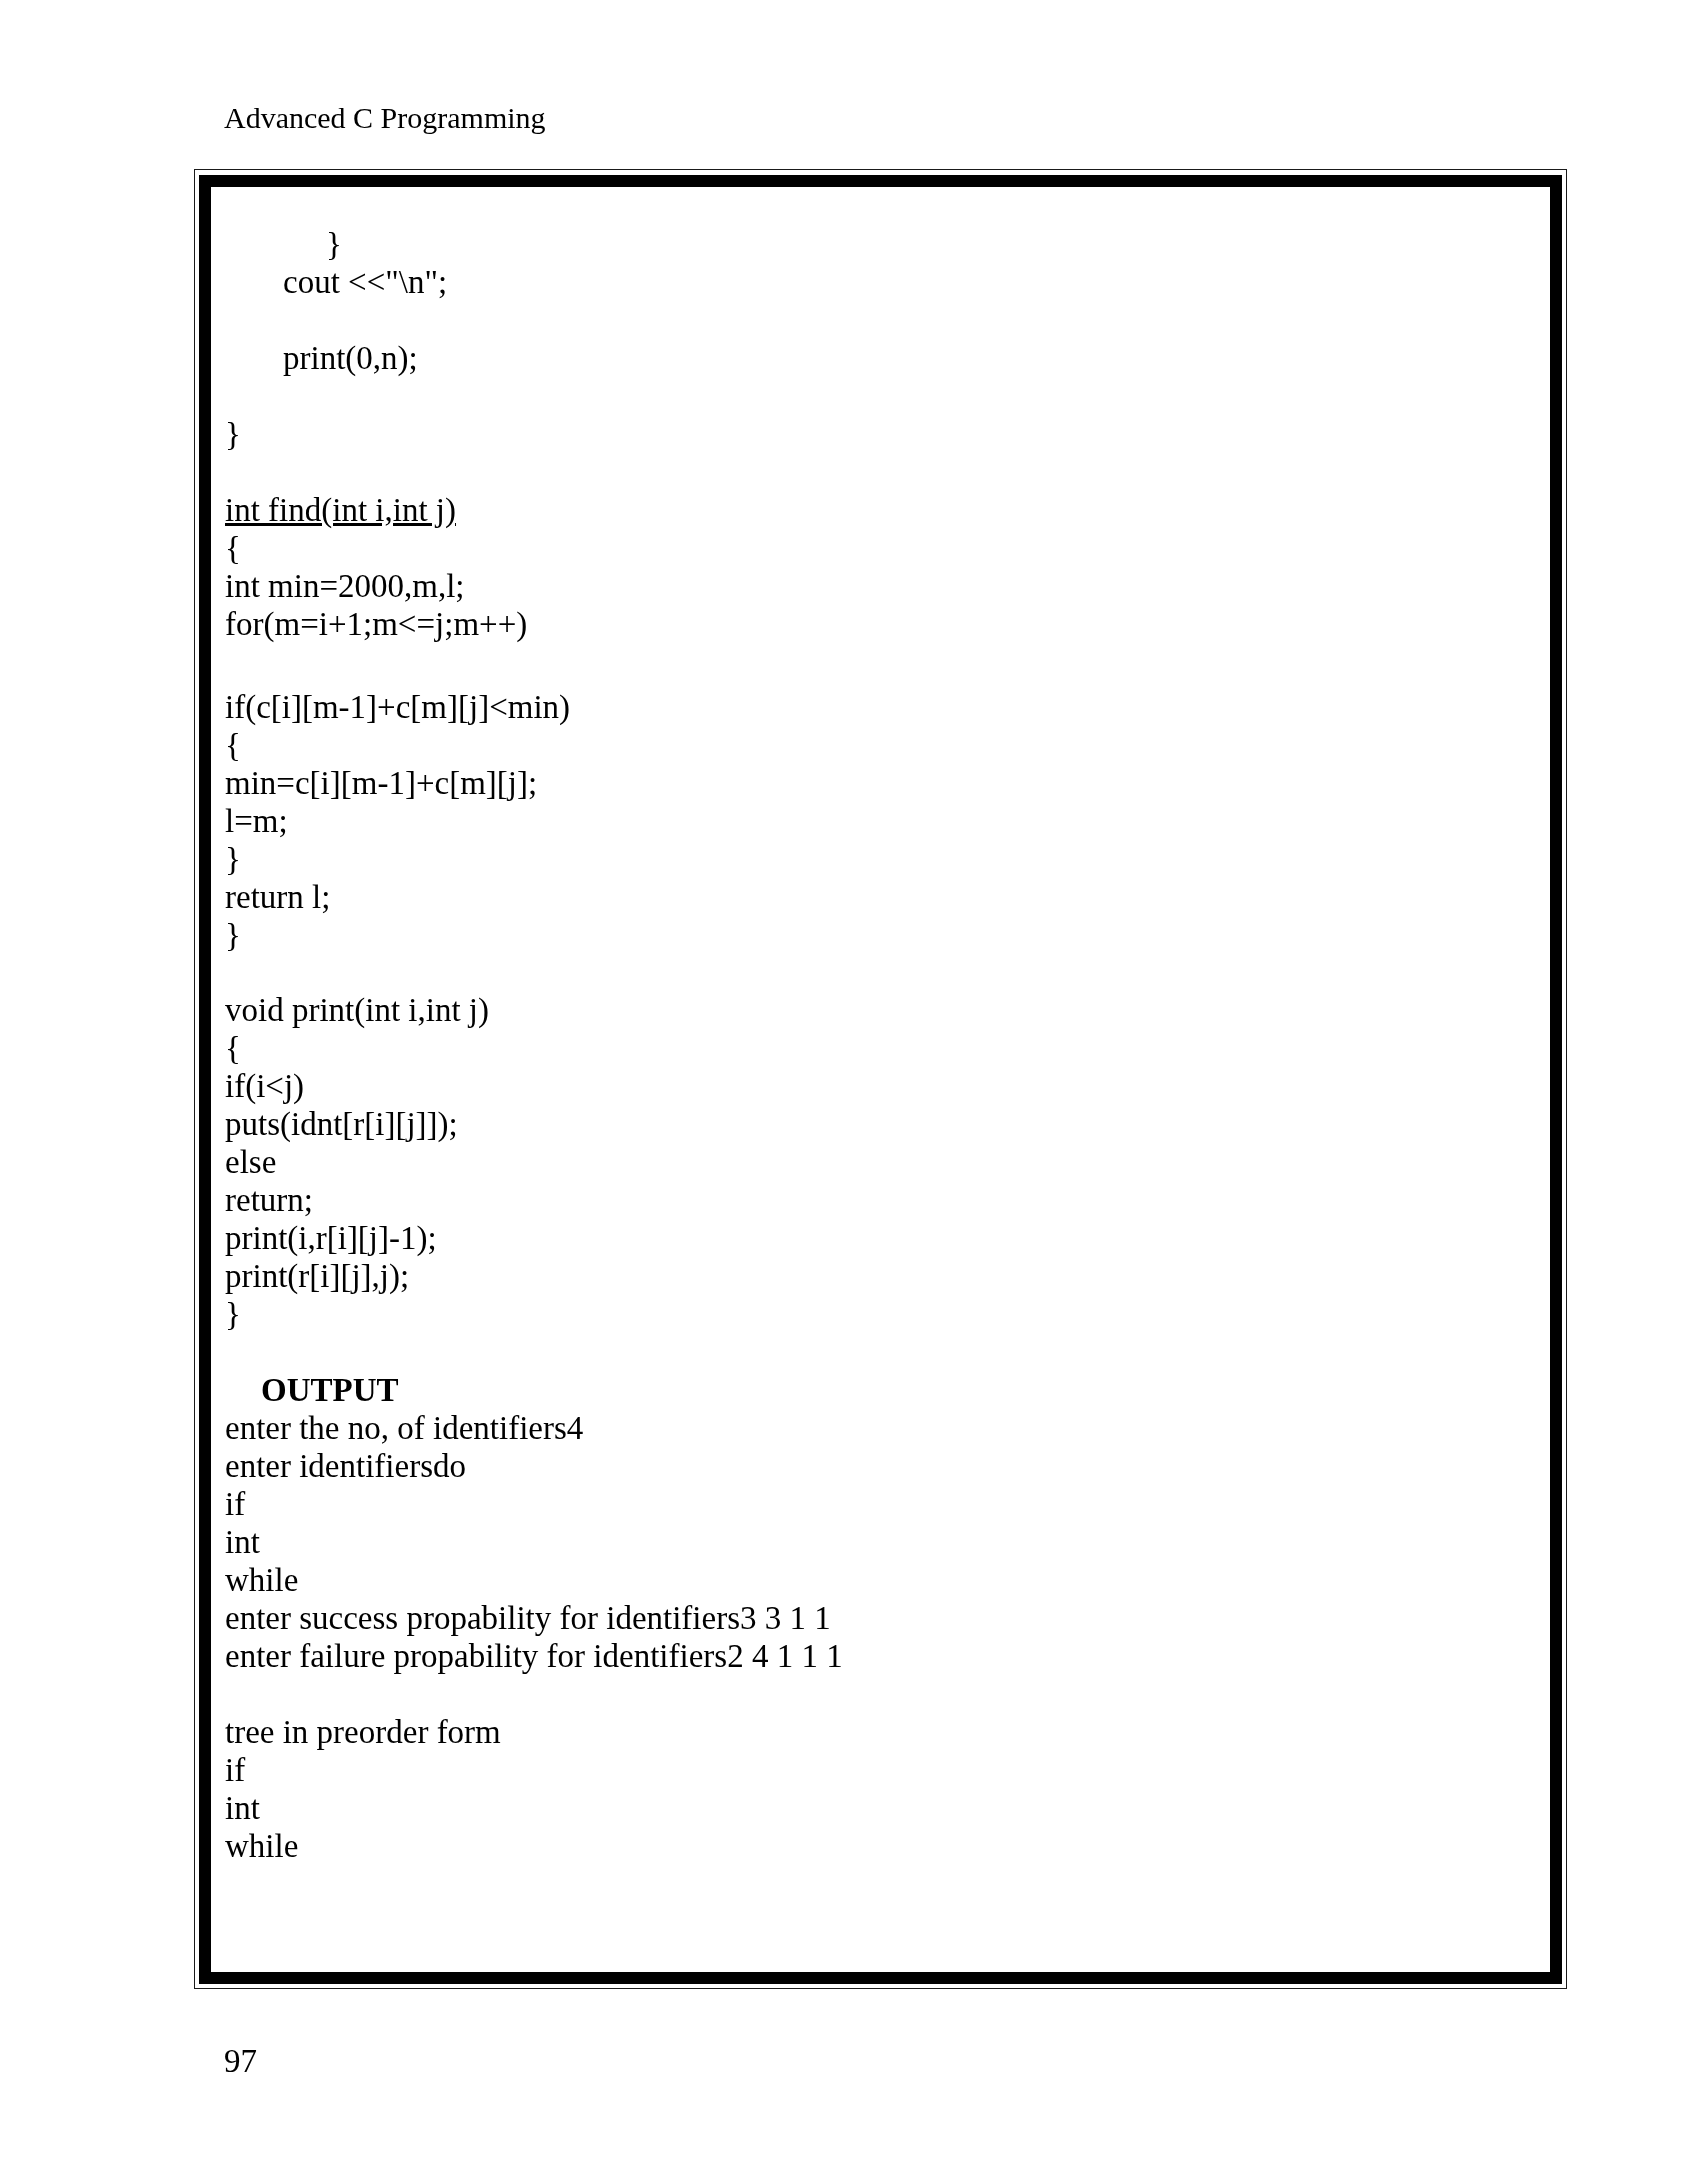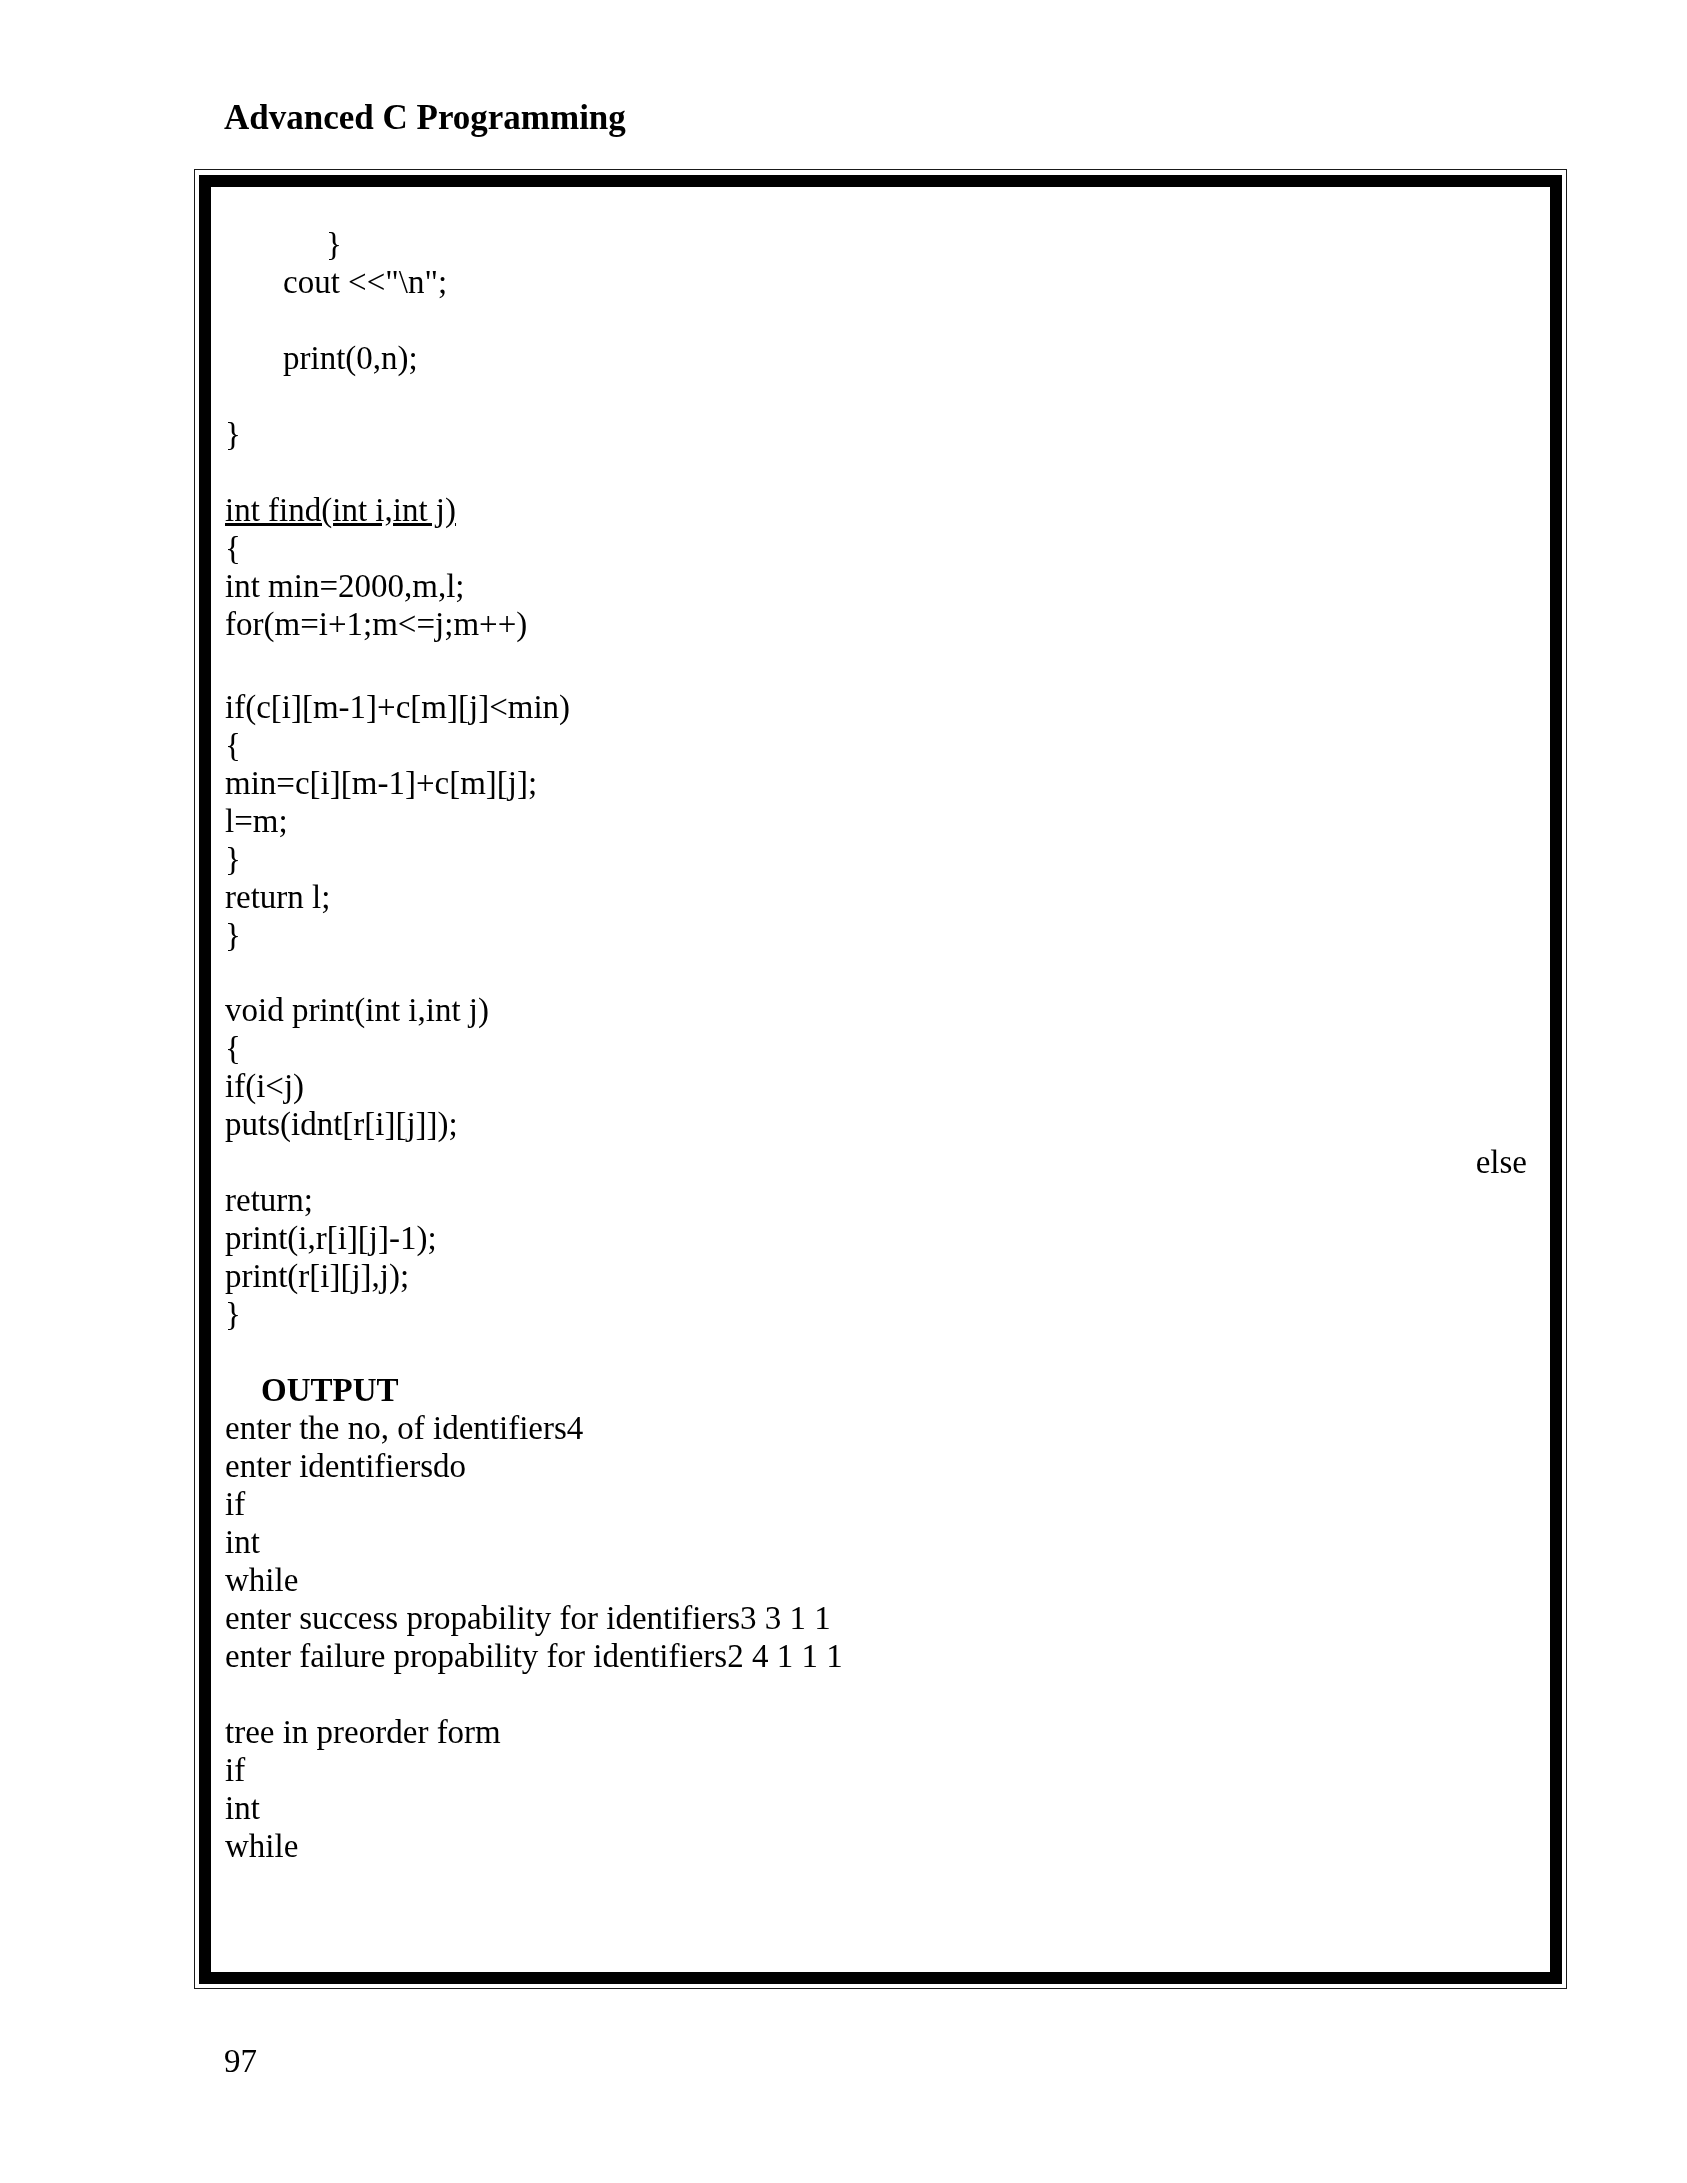--- a/index.html
+++ b/index.html
@@ -1,19 +1,19 @@
 <!DOCTYPE html>
 <html style="font-size:13px"><head>
 <meta charset="utf-8">
 <style>
   html, body { margin: 0; padding: 0; background: #ffffff; }
   body { width: 1687px; height: 2183px; position: relative; overflow: hidden;
          font-family: "Liberation Serif", "DejaVu Serif", serif; color: #000; }
-  .header-title { position: absolute; left: 224px; top: 101px; font-size: 35px; line-height: 33px;
-                  font-weight: bold; white-space: pre; }
+  .header-title { position: absolute; left: 224px; top: 101px; font-size: 30px; line-height: 33px;
+                  font-weight: normal; white-space: pre; }
   .frame-outer { position: absolute; left: 194px; top: 169px; width: 1371px; height: 1818px;
                  border: 1.6px solid #1a1a1a; box-sizing: content-box; }
   .frame-thick { position: absolute; left: 199px; top: 175px; width: 1339px; height: 1785px;
                  border: 12.4px solid #000; box-sizing: content-box; }
   .content { position: absolute; left: 225px; top: 225px; width: 1302px;
              font-size: 33px; line-height: 38px; }
   .line { height: 38px; white-space: pre; }
   .bold { font-weight: bold; margin-left: 36px; }
   .page-number { position: absolute; left: 224px; top: 2042px; font-size: 33px; line-height: 38px; }
 </style>
@@ -41,21 +41,21 @@
     <div class="line" style="padding-left: 0px;">{</div>
     <div class="line" style="padding-left: 0px;">min=c[i][m-1]+c[m][j];</div>
     <div class="line" style="padding-left: 0px;">l=m;</div>
     <div class="line" style="padding-left: 0px;">}</div>
     <div class="line" style="padding-left: 0px;">return l;</div>
     <div class="line" style="padding-left: 0px;">}</div>
     <div class="line" style="padding-left: 0px; margin-top: 37px;">void print(int i,int j)</div>
     <div class="line" style="padding-left: 0px;">{</div>
     <div class="line" style="padding-left: 0px;">if(i&lt;j)</div>
     <div class="line" style="padding-left: 0px;">puts(idnt[r[i][j]]);</div>
-    <div class="line" style="padding-left: 0px; text-align: right;">else</div>
+    <div class="line" style="padding-left: 0px;">else</div>
     <div class="line" style="padding-left: 0px;">return;</div>
     <div class="line" style="padding-left: 0px;">print(i,r[i][j]-1);</div>
     <div class="line" style="padding-left: 0px;">print(r[i][j],j);</div>
     <div class="line" style="padding-left: 0px;">}</div>
     <div class="line" style="padding-left: 0px;"></div>
     <div class="line bold" style="padding-left: 0px;">OUTPUT</div>
     <div class="line" style="padding-left: 0px;">enter the no, of identifiers4</div>
     <div class="line" style="padding-left: 0px;">enter identifiersdo</div>
     <div class="line" style="padding-left: 0px;">if</div>
     <div class="line" style="padding-left: 0px;">int</div>

